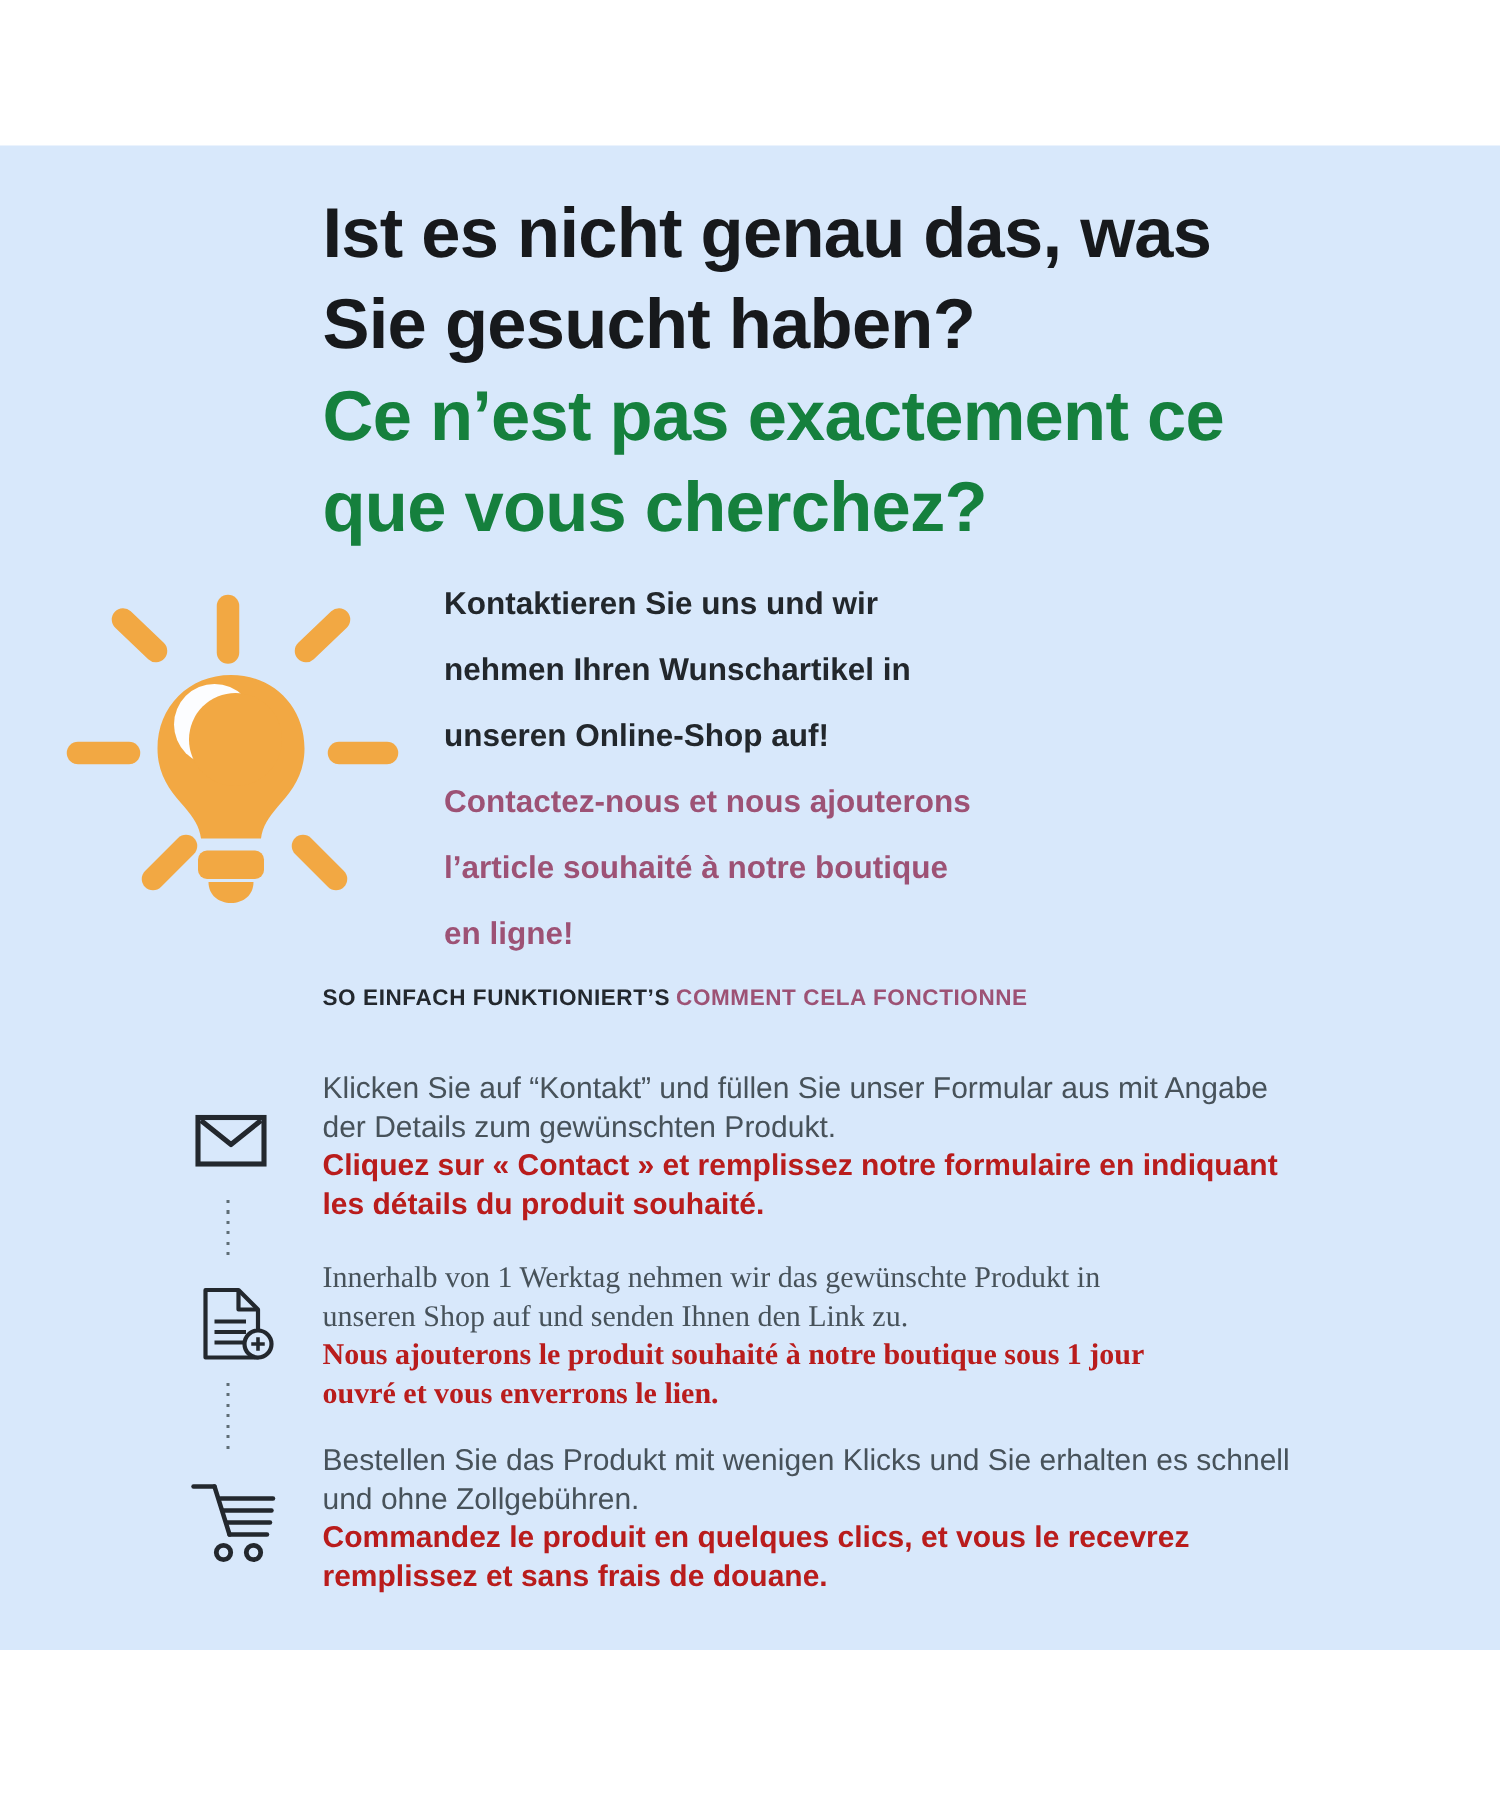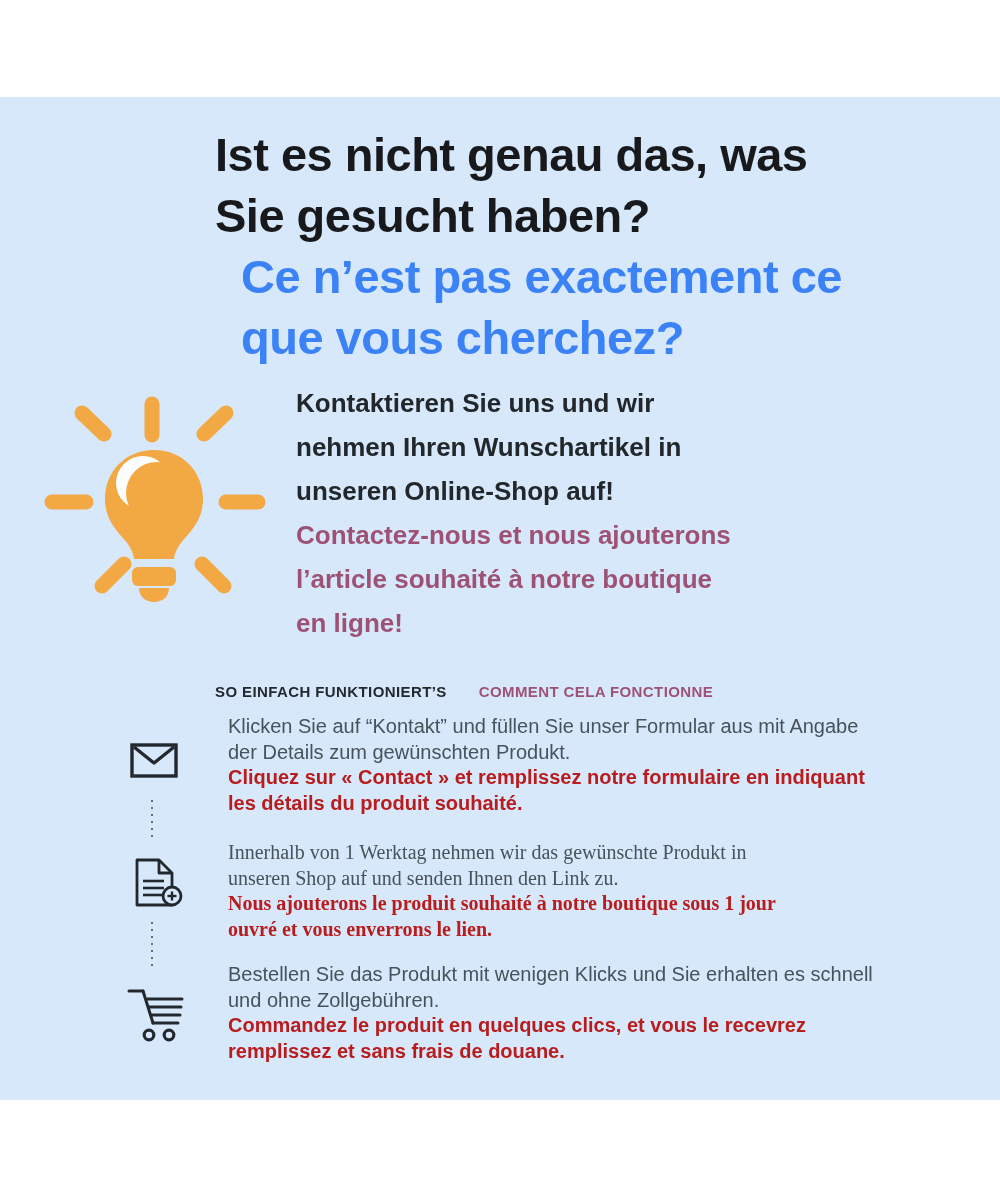--- a/index.html
+++ b/index.html
@@ -8,39 +8,39 @@
     font-family:"Liberation Sans","DejaVu Sans",sans-serif;
     -webkit-font-smoothing:antialiased;
   }
   .canvas{position:relative;width:1000px;height:1200px;background:#ffffff;overflow:hidden;}
   .panel{position:absolute;left:0;top:97px;width:1000px;height:1003px;background:#d8e8fb;}
 
   
   .headline{position:absolute;left:215px;top:124px;width:740px;}
   .headline .line{white-space:nowrap;font-weight:700;font-size:47px;line-height:61px;letter-spacing:-0.5px;}
   .h-de{color:#17191c;}
-  .h-fr{color:#3b82f6;margin-left:26px;}
+  .h-fr{color:#15803d;}
 
   
   .bulb{position:absolute;left:44px;top:390px;}
 
   
   .intro{position:absolute;left:296px;top:381px;width:580px;}
-  .intro .line{white-space:nowrap;font-weight:600;font-size:26px;line-height:44px;}
+  .intro .line{white-space:nowrap;font-weight:600;font-size:21px;line-height:44px;}
   .intro-de{color:#22272c;}
   .intro-fr{color:#9d5275;}
 
   
-  .how{position:absolute;left:215px;top:683px;display:flex;gap:32px;}
+  .how{position:absolute;left:215px;top:657px;display:flex;gap:4px;}
   .how span{font-size:15px;font-weight:700;letter-spacing:0.4px;white-space:nowrap;}
   .how-de{color:#23282e;}
   .how-fr{color:#9d5275;}
 
   
-  .step-text{position:absolute;left:228px;width:745px;}
+  .step-text{position:absolute;left:215px;width:745px;}
   .step-text .line{white-space:nowrap;font-size:20px;line-height:25.7px;}
   .st-de{color:#47525a;font-weight:400;}
   .st-fr{color:#b91c1c;font-weight:700;}
   .step1{top:714px;}
   .step2{top:840px;font-family:Liberation Serif, serif;}
   .step3{top:962px;}
 
   .icon{position:absolute;}
   .icon-envelope{left:129px;top:742px;}
   .icon-document{left:131px;top:856px;}

